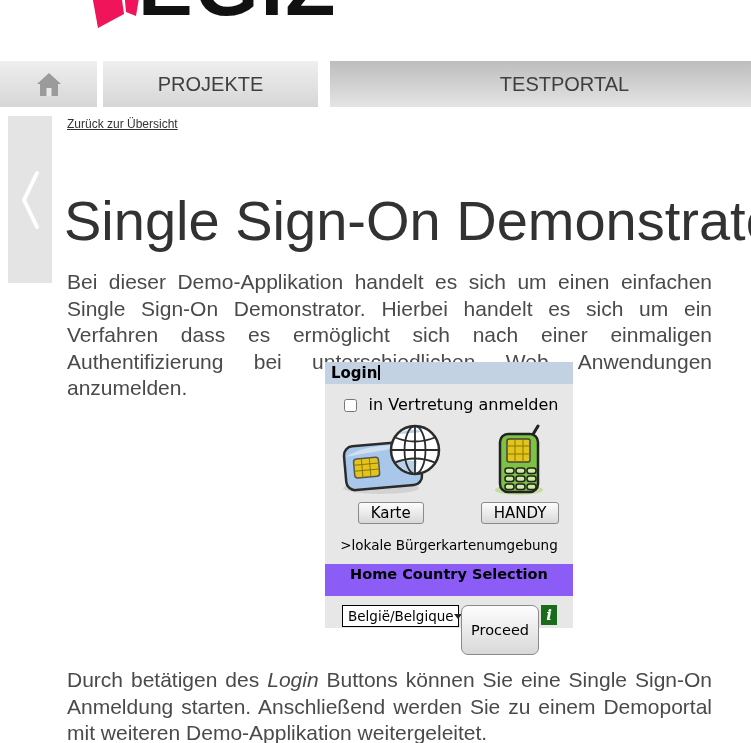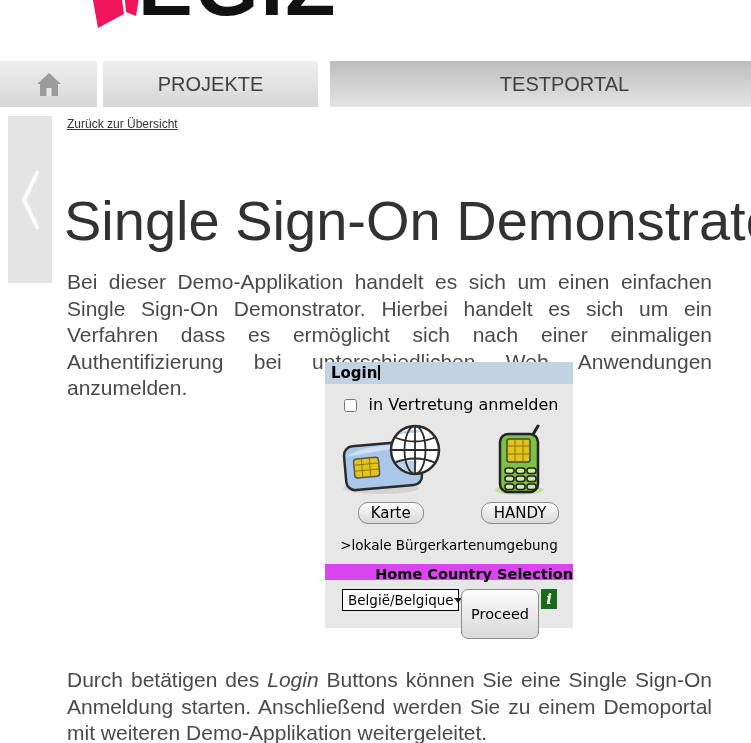--- a/index.html
+++ b/index.html
@@ -65,28 +65,28 @@
     line-height:22px;padding-left:6px;
   }
   .caret{display:inline-block;width:1.5px;height:15px;background:#000;vertical-align:-2px;margin-left:1px;}
   .w-check{margin-top:11px;text-align:center;font-size:16px;}
   .w-check input{width:13px;height:13px;vertical-align:-2px;margin-right:7px;}
   .w-cols{display:flex;justify-content:center;gap:38px;margin-top:9px;}
   .w-col{display:flex;flex-direction:column;align-items:center;}
   .w-icon{height:72px;display:flex;align-items:flex-end;}
   .w-btn{
     margin-top:6px;background:linear-gradient(#fdfdfd,#d8d8d8);
-    border:1px solid #8a8a8a;border-radius:10px;
+    border:1px solid #8a8a8a;border-radius:3px;
     font-family:"DejaVu Sans",sans-serif;font-size:15px;color:#000;
     padding:1px 12px;cursor:pointer;
   }
   .w-local{margin-top:13px;text-align:center;font-size:13.5px;cursor:pointer;}
   .w-hcs{
-    margin-top:11px;height:16px;background:#d946ef;
-    text-align:right;font-size:14.5px;font-weight:700;line-height:20px;
+    margin-top:11px;height:32px;background:#8b5cf6;
+    text-align:center;font-size:14.5px;font-weight:700;line-height:20px;
   }
   .w-controls{display:flex;align-items:flex-start;margin:9px 0 0 17px;gap:2px;}
   .w-select{
     width:117px;height:22px;background:#fff;border:1px solid #000;
     display:flex;align-items:center;justify-content:space-between;
     font-size:13.5px;padding:0 5px;cursor:pointer;box-sizing:border-box;
   }
   .w-select .arr{width:0;height:0;border-left:4px solid transparent;
     border-right:4px solid transparent;border-top:5px solid #222;}
   .w-proceed{

